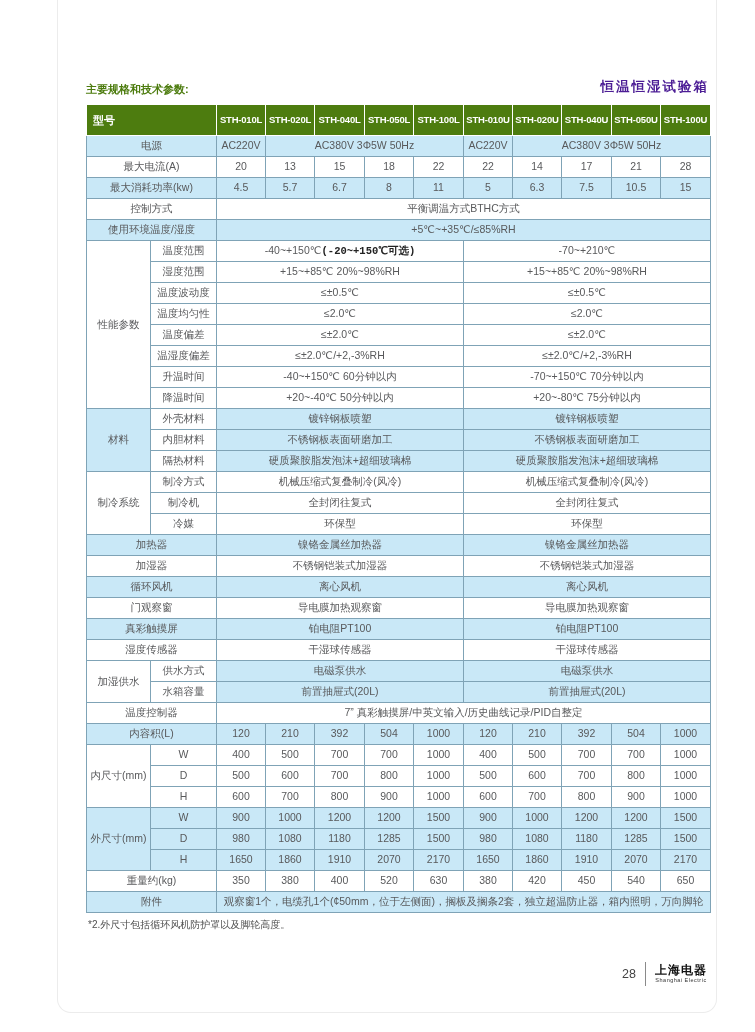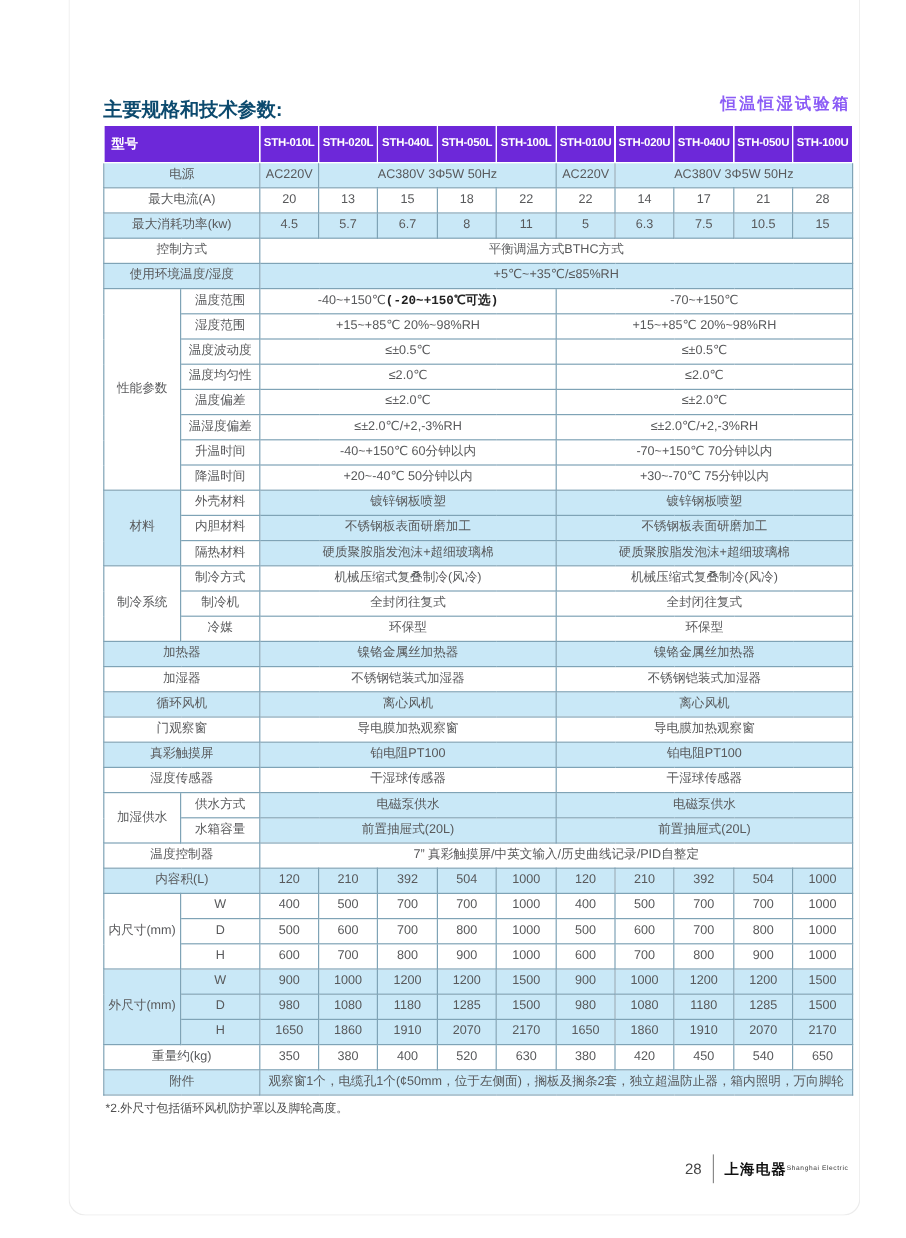--- a/index.html
+++ b/index.html
@@ -7,59 +7,59 @@
     width:755px;height:1032px;position:relative;background:#ffffff;
     font-family:"Liberation Sans","DejaVu Sans",sans-serif;
     -webkit-font-smoothing:antialiased;overflow:hidden;
   }
   .page-frame{
     position:absolute;left:57px;top:-18px;width:658px;height:1030px;
     border:1px solid #ececec;border-top:none;border-radius:0 0 14px 14px;
     pointer-events:none;
   }
   .page-title{
-    position:absolute;left:86px;top:82px;font-size:16px;font-weight:bold;color:#0c4a6e;
+    position:absolute;left:86px;top:82px;font-size:11px;font-weight:bold;color:#4d7c0f;
   }
   .watermark{
     position:absolute;right:46px;top:78px;font-size:13.5px;font-weight:bold;
-    color:#8b5cf6;letter-spacing:2px;
+    color:#4c1d95;letter-spacing:2px;
   }
   table.specs{
     position:absolute;left:86px;top:104px;width:624px;
     border-collapse:collapse;table-layout:fixed;
     border:1px solid #6d8c9e;
   }
   table.specs td{
     border:1px solid #7fa3b6;
     font-size:10.5px;color:#58595b;height:20px;line-height:1.1;
     padding:0 2px;text-align:center;overflow:hidden;white-space:nowrap;
   }
   
   tr.hrow td{
-    background:#6d28d9;color:#ffffff;border:1px solid #ffffff;
+    background:#4d7c0f;color:#ffffff;border:1px solid #ffffff;
     font-weight:bold;font-size:9.5px;height:30px;letter-spacing:-0.2px;
   }
   tr.hrow td.hlabel{text-align:left;padding-left:6px;font-size:11px;letter-spacing:0;}
   
   td.blue{background:#c9e8f7;}
   td.white{background:#ffffff;}
   
   td.label,td.group,td.sub{text-align:left;padding-left:6px;color:#4c4d4f;}
   td.subc{text-align:center;color:#4c4d4f;}
   td.wrap{white-space:normal;text-align:left;line-height:1.55;padding:3px 8px;height:auto;}
   td b{font-weight:bold;color:#222;font-family:Liberation Mono, monospace;}
   .footnotes{
     position:absolute;left:88px;top:916px;font-size:10px;color:#4f4f4f;line-height:1.85;
   }
   .footer{
     position:absolute;right:48px;top:962px;display:flex;align-items:center;gap:9px;
   }
   .page-num{font-size:12.5px;color:#444;}
   .footer-divider{width:1px;height:24px;background:#8a8a8a;}
-  .brand{display:flex;flex-direction:row;align-items:center;line-height:1;}
+  .brand{display:flex;flex-direction:column;align-items:center;line-height:1;}
   .brand-zh{font-family:"DejaVu Serif","Liberation Serif",serif;font-weight:900;font-size:12px;color:#111;letter-spacing:1px;}
   .brand-en{font-size:5.5px;color:#333;margin-top:2px;letter-spacing:0.5px;}
 </style>
 </head>
 <body>
 
 <div class="page-frame"></div>
 
 <div class="page-title">主要规格和技术参数:</div>
 <div class="watermark">恒温恒湿试验箱</div>
@@ -131,21 +131,21 @@
         <td colspan="10" class="white val">平衡调温方式BTHC方式</td>
       </tr>
       <tr>
         <td colspan="2" class="blue label">使用环境温度/湿度</td>
         <td colspan="10" class="blue val">+5℃~+35℃/≤85%RH</td>
       </tr>
       <tr>
         <td rowspan="8" class="white group">性能参数</td>
         <td class="white sub">温度范围</td>
         <td colspan="5" class="white val">-40~+150℃<b>(-20~+150℃可选)</b></td>
-        <td colspan="5" class="white val">-70~+150℃</td>
+        <td colspan="5" class="white val">-70~+210℃</td>
       </tr>
       <tr>
         <td class="white sub">湿度范围</td>
         <td colspan="5" class="white val">+15~+85℃ 20%~98%RH</td>
         <td colspan="5" class="white val">+15~+85℃ 20%~98%RH</td>
       </tr>
       <tr>
         <td class="white sub">温度波动度</td>
         <td colspan="5" class="white val">≤±0.5℃</td>
         <td colspan="5" class="white val">≤±0.5℃</td>
@@ -166,21 +166,21 @@
         <td colspan="5" class="white val">≤±2.0℃/+2,-3%RH</td>
       </tr>
       <tr>
         <td class="white sub">升温时间</td>
         <td colspan="5" class="white val">-40~+150℃ 60分钟以内</td>
         <td colspan="5" class="white val">-70~+150℃ 70分钟以内</td>
       </tr>
       <tr>
         <td class="white sub">降温时间</td>
         <td colspan="5" class="white val">+20~-40℃ 50分钟以内</td>
-        <td colspan="5" class="white val">+30~-70℃ 75分钟以内</td>
+        <td colspan="5" class="white val">+20~-80℃ 75分钟以内</td>
       </tr>
       <tr>
         <td rowspan="3" class="blue group">材料</td>
         <td class="white sub">外壳材料</td>
         <td colspan="5" class="blue val">镀锌钢板喷塑</td>
         <td colspan="5" class="blue val">镀锌钢板喷塑</td>
       </tr>
       <tr>
         <td class="white sub">内胆材料</td>
         <td colspan="5" class="blue val">不锈钢板表面研磨加工</td>

